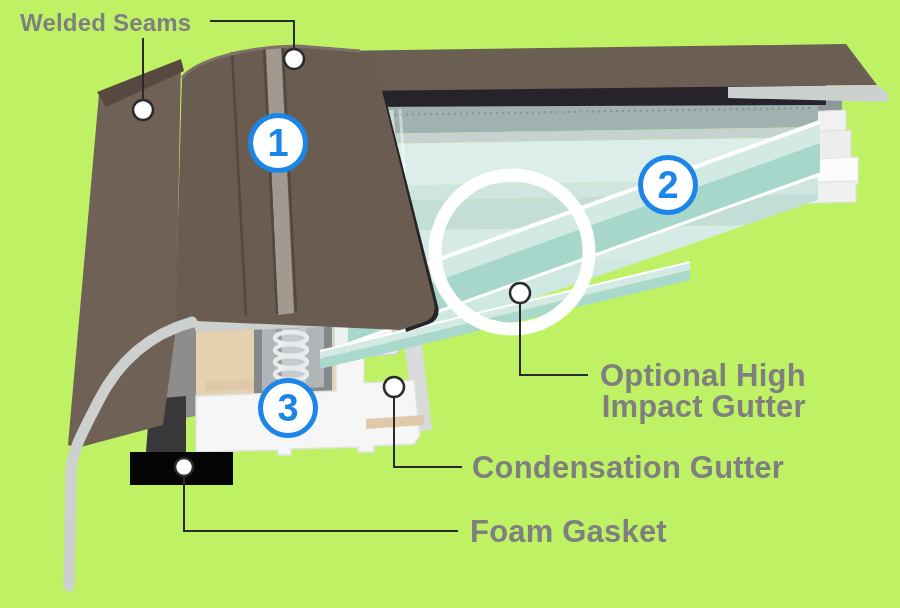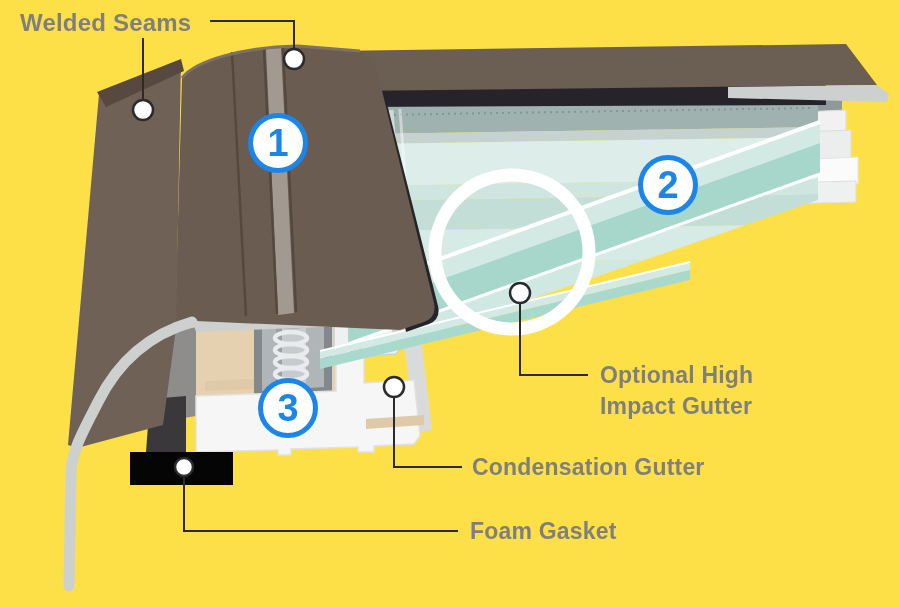--- a/index.html
+++ b/index.html
@@ -1,33 +1,34 @@
 <!DOCTYPE html>
 <html style="--accent_blue: #1b86e8; --label_gray: #7f7f7f; --leader_line: #2b2b2e; --frame_brown: #6a5c51; --frame_brown_dark: #57493f; --flashing_gray: #ccd0ce; --glass_pale_mint: #dcedea; --glass_teal: #a6d7ca; --pane_gray_teal: #9fb2b0; --wood_tan: #e5d0b0; --gasket_black: #050505; --frame_white: #f5f6f5;"><head>
 <meta charset="utf-8">
 <style>
   html,body{margin:0;padding:0;background:#ffffff;}
   .stage{
     position:relative;
     width:900px;height:608px;
-    background:#fde047;
+    background:#bef264;
     font-family:"Liberation Sans","DejaVu Sans",sans-serif;
     overflow:hidden;
+    text-align:right;
   }
   .stage svg{position:absolute;left:0;top:0;}
   .lbl{
     position:absolute;
     color:var(--label_gray,#7f7f7f);
     font-weight:bold;
     font-size:24px;
     line-height:30px;
     white-space:nowrap;
     letter-spacing:0.2px;
   }
-  .lbl.big{font-size:23px;line-height:31px;}
+  .lbl.big{font-size:31px;line-height:31px;}
   .badge{
     position:absolute;
     width:50px;height:50px;
     border:5px solid var(--accent_blue,#1b86e8);
     border-radius:50%;
     background:#ffffff;
     color:var(--accent_blue,#1b86e8);
     font-weight:bold;
     font-size:38px;
     display:flex;align-items:center;justify-content:center;

